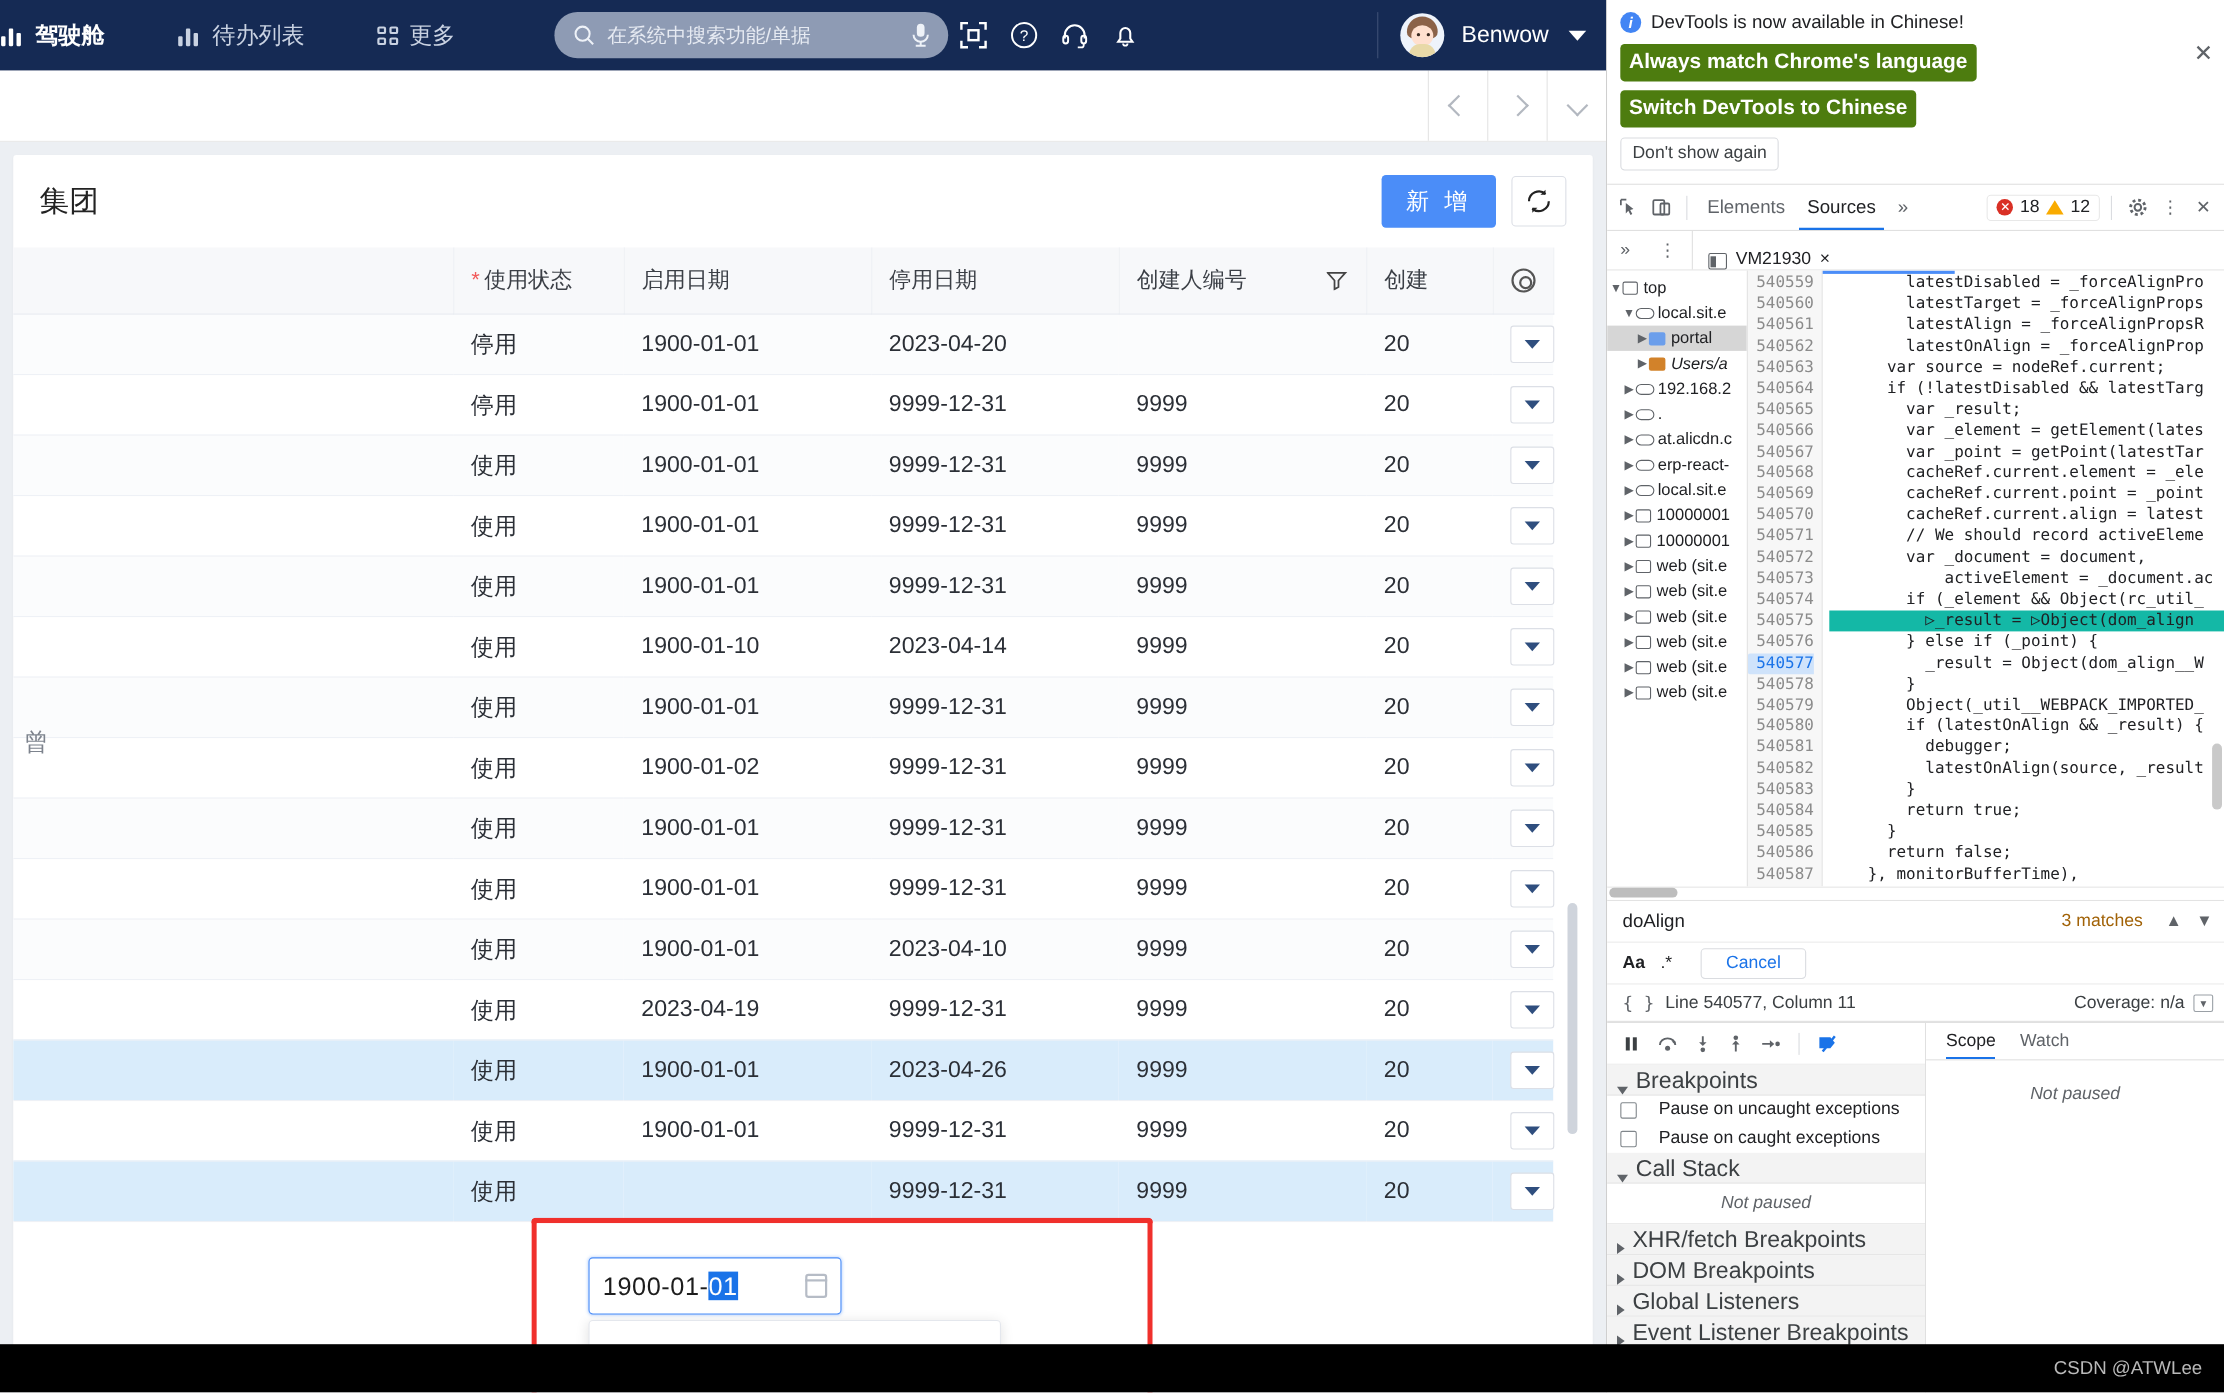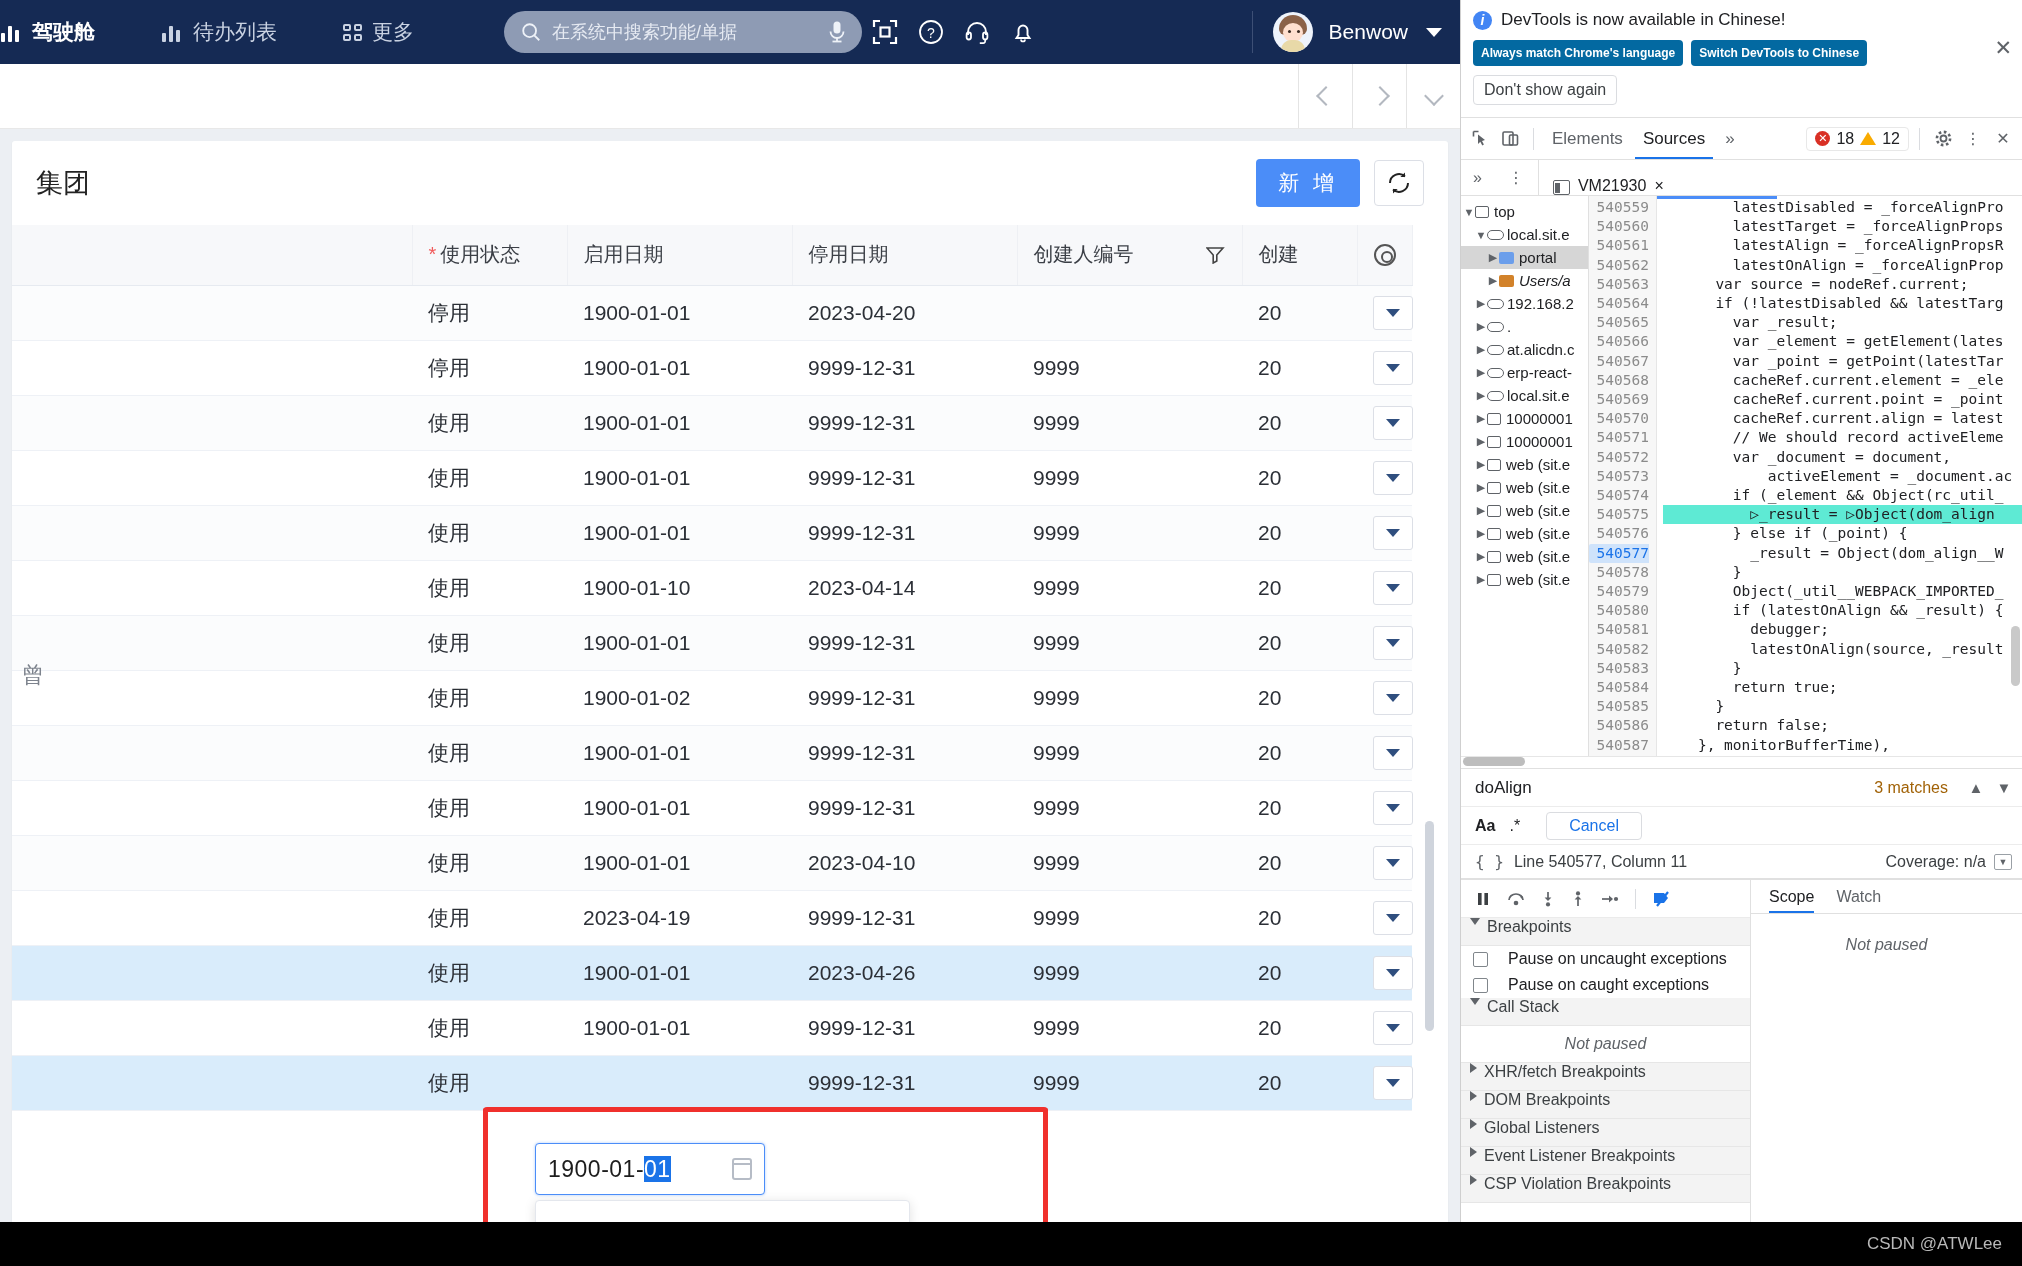--- a/index.html
+++ b/index.html
@@ -174,22 +174,22 @@
     position: relative; background:#fff;
   }
   .dt-infoline { display:flex; align-items:center; gap: 9px; font-size: 17px; margin-bottom: 10px;}
   .info-dot {
     width: 19px; height: 19px; border-radius: 50%; background: #4285f4; color:#fff;
     font-size: 14px; font-weight: bold; display:flex; align-items:center; justify-content:center;
     font-style: italic; flex:none;
   }
   .dt-btnrow { display: flex; gap: 8px; align-items:center; flex-wrap: wrap;}
   .dt-btn-blue {
-    background: #0369a1; color: #fff; border: none; border-radius: 4px;
-    font-size: 12px; font-weight: bold; padding: 6px 8px; cursor: pointer; font-family: inherit;
+    background: #4d7c0f; color: #fff; border: none; border-radius: 4px;
+    font-size: 19px; font-weight: bold; padding: 6px 8px; cursor: pointer; font-family: inherit;
   }
   .dt-btn-plain {
     background: #fff; color: #3c4043; border: 1px solid #dadce0; border-radius: 4px;
     font-size: 16px; padding: 5px 10px; cursor: pointer; margin-top: 9px; font-family: inherit;
   }
   .dt-x {
     position: absolute; right: 10px; top: 36px; color: #5f6368; font-size: 21px; cursor: pointer;
   }
   .dt-tabsrow {
     height: 42px; display: flex; align-items: center; gap: 4px;
@@ -241,21 +241,21 @@
     width: 68px; background: #f7f7f7; border-right: 1px solid #e6e6e6;
     font-family: "DejaVu Sans Mono", "Liberation Mono", monospace; font-size: 14.5px;
     color: #8b8b8b; text-align: right; padding: 2px 7px 0 0; line-height: 19.2px; flex:none;
   }
   .gutter div.cur { background: #cfe3fb; color: #1a73e8; border-radius:2px 0 0 2px;}
   .codetext {
     flex: 1; font-family: "DejaVu Sans Mono", "Liberation Mono", monospace;
     font-size: 14.5px; line-height: 19.2px; color: #202124; white-space: pre;
     padding: 2px 0 0 6px; overflow: hidden;
   }
-  .codetext div.cur { background: #5eead4; }
+  .codetext div.cur { background: #14b8a6; }
   .code-hl { position:absolute; left:68px; top:0; width:120px; height:3px; background:#4b8df8;}
   .code-scroll-h { position:absolute; left:2px; bottom:2px; width:62px;height:9px;background:#bdbdbd;border-radius:5px;}
   .code-scroll-v { position:absolute; right:2px; top:430px; width:9px;height:60px;background:#c9c9c9;border-radius:5px;}
 
   .dt-findbar {
     border-top: 1px solid #e0e0e0; background: #fff;
   }
   .find-row1 { display:flex; align-items:center; height: 38px; padding: 0 4px 0 14px; border-bottom:1px solid #ececec;}
   .find-q { font-size: 17px; color:#202124; flex:1; }
   .find-m { font-size: 16px; color:#a16207; margin-right: 14px;}
@@ -270,22 +270,22 @@
   .cov { margin-left:auto; color:#3c4043; }
   .cov-box { width:18px;height:16px;border:1px solid #9aa0a6;border-radius:2px;margin-left:8px;
              display:flex;align-items:center;justify-content:center;font-size:9px;color:#5f6368;}
 
   .dbg { display: flex; border-top: 1px solid #e0e0e0; height: 420px; }
   .dbg-left { width: 290px; border-right: 1px solid #e0e0e0; background:#fff;}
   .dbg-ctrl { height: 38px; display:flex; align-items:center; gap: 16px; padding: 0 14px; border-bottom:1px solid #ebebeb;}
   .ctrl-i { color:#5f6368; cursor:pointer; font-size: 17px; display:flex;align-items:center;}
   .ctrl-div { width:1px;height:20px;background:#dadce0;}
   .sect-hd {
-    height: 28px; display:flex; align-items:flex-start; gap:7px; padding: 0 9px;
-    background:#f3f3f3; border-bottom:1px solid #e6e6e6; font-size: 16px; color:#3c4043; cursor:pointer;
+    height: 28px; display:flex; align-items:flex-end; gap:7px; padding: 0 9px;
+    background:#f3f3f3; border-bottom:1px solid #e6e6e6; font-size: 21px; color:#3c4043; cursor:pointer;
   }
   .tri-r { width:0;height:0;border-top:5px solid transparent;border-bottom:5px solid transparent;border-left:7px solid #5f6368;}
   .tri-dn { width:0;height:0;border-left:5px solid transparent;border-right:5px solid transparent;border-top:7px solid #5f6368;}
   .cb-row { display:flex; align-items:center; gap:20px; padding: 4px 12px; font-size:16px;}
   .cbx { width:15px;height:15px;border:1px solid #80868b;border-radius:2px;background:#fff;flex:none;cursor:pointer;}
   .notpaused { text-align:center; font-style: italic; color:#5f6368; font-size:16px; padding: 9px 0; border-bottom:1px solid #e6e6e6;}
   .dbg-right { flex:1; background:#fff;}
   .scope-tabs { height: 34px; display:flex; align-items:center; gap: 22px; padding: 0 18px; border-bottom:1px solid #e0e0e0; font-size:16px;}
   .scope-tabs .t { color:#5f6368; cursor:pointer; height:100%; display:flex; align-items:center;}
   .scope-tabs .t.active { color:#202124; box-shadow: inset 0 -2px 0 #1a73e8;}

